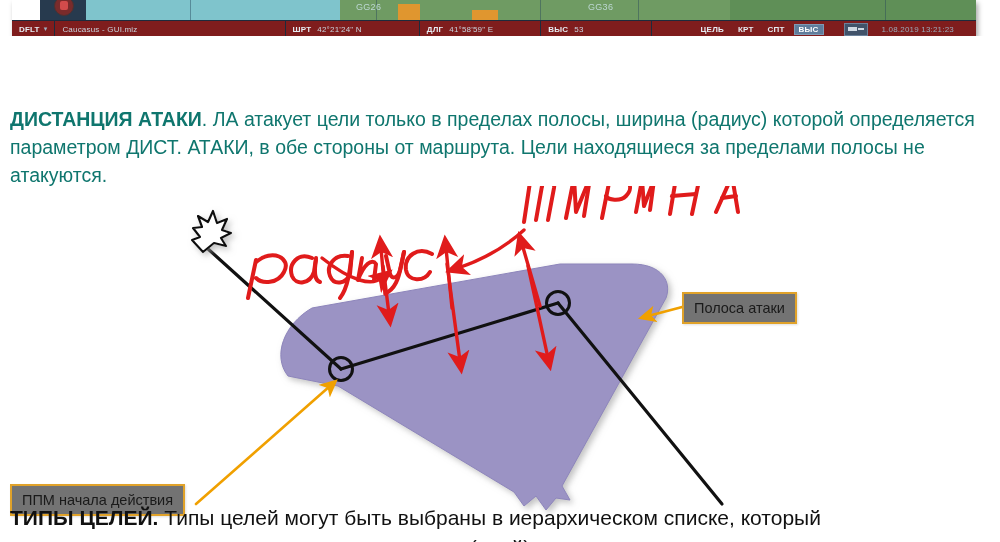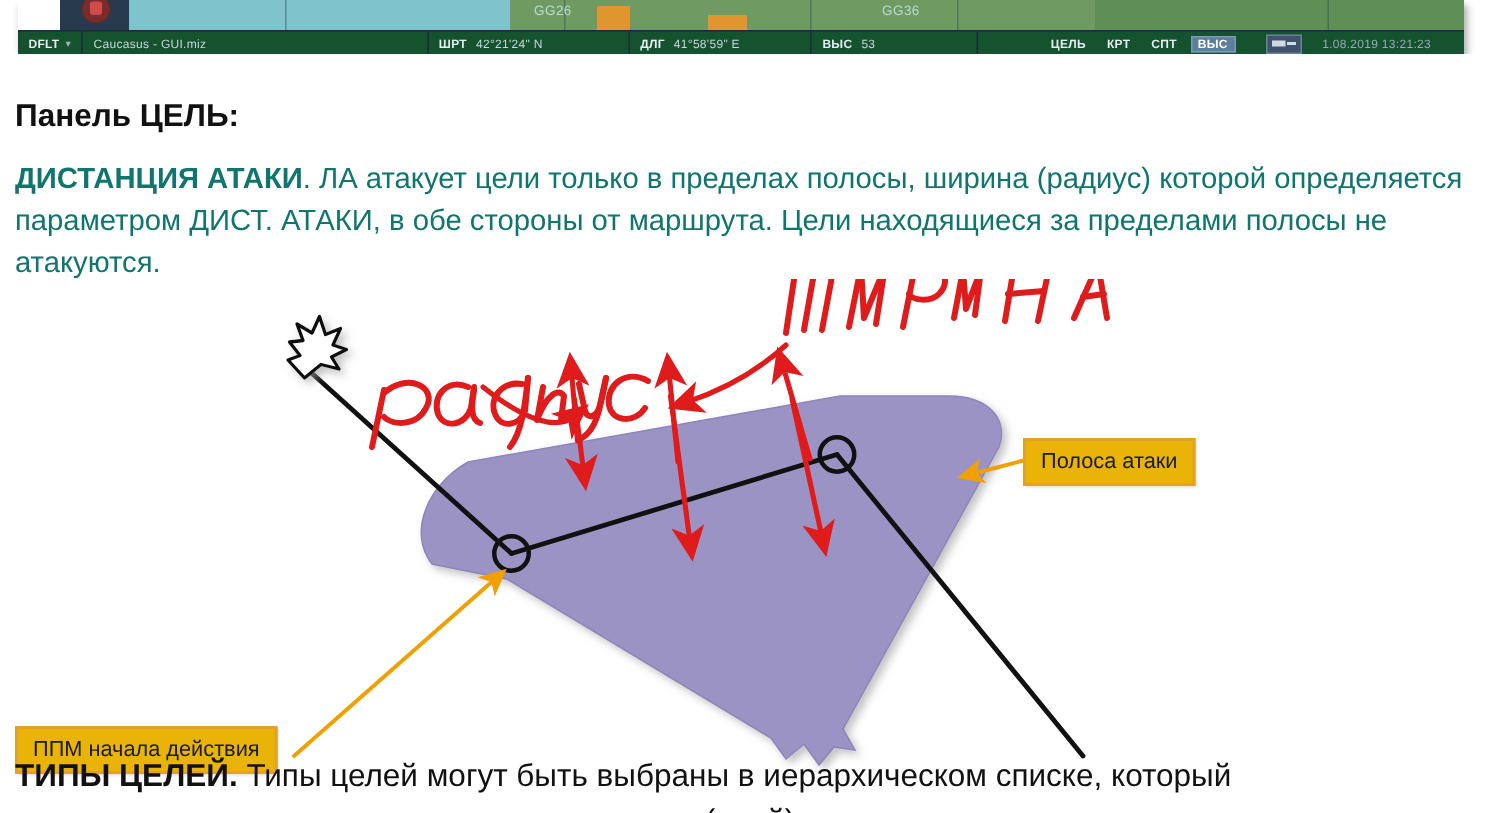--- a/index.html
+++ b/index.html
@@ -46,21 +46,21 @@
   #dcs-badge:after{
     content:"";position:absolute;left:5px;top:4px;width:8px;height:9px;
     background:#d24b4b;border-radius:2px;
   }
   #dcs-leftpanel{
     position:absolute;left:0;top:-4px;width:46px;height:24px;background:#273a4e;
   }
 
   #dcs-bar{
     position:absolute;left:0;top:20px;width:964px;height:16px;
-    background:#14532d;
+    background:#7f1d1d;
     border-top:1px solid #1d2b3c;
     display:flex;align-items:center;
     color:#c3ced9;font-size:8.5px;letter-spacing:.2px;
     font-family:"Liberation Sans",sans-serif;
   }
   .dcs-cell{display:flex;align-items:center;height:16px;padding:0 7px;white-space:nowrap;}
   .dcs-sep{width:1px;height:16px;background:#1d2b3c;}
   .dcs-lbl{color:#e6edf3;font-weight:bold;font-size:8px;}
   .dcs-val{color:#c9d4de;font-size:8px;margin-left:6px;text-align:right;}
   .dcs-btn{
@@ -108,21 +108,21 @@
 
   
   #diagram{
     position:absolute;left:0;top:150px;width:1000px;height:360px;
   }
   #diagram svg{display:block;}
 
   
   .callout{
     position:absolute;
-    background:#eab308;
+    background:#737373;
     border:2px solid #e0a22a;
     color:#1a1a1a;
     font-size:14.5px;
     padding:6px 10px;
     white-space:nowrap;
     box-shadow:1px 1px 2px rgba(0,0,0,.12);
   }
   #callout-band{left:682px;top:256px;}
   #callout-wp{left:10px;top:448px;}
 </style>
@@ -184,21 +184,20 @@
     <div class="dcs-btn active">ВЫС</div>
     <div style="width:16px;"></div>
     <div class="dcs-iconbtn"></div>
     <div id="dcs-time">1.08.2019 13:21:23</div>
   </div>
 
 </div>
 
 <div id="doc">
 
-  <div class="h-title">Панель ЦЕЛЬ:</div>
 
   <div class="para">
     <b>ДИСТАНЦИЯ АТАКИ</b><span>. ЛА атакует цели только в пределах полосы, ширина (радиус) которой определяется параметром ДИСТ. АТАКИ, в обе стороны от маршрута. Цели находящиеся за пределами полосы не атакуются.</span>
   </div>
 
   <div id="diagram">
     <svg width="1000" height="360" viewBox="0 0 1000 360" xmlns="http://www.w3.org/2000/svg">
       <defs>
         <filter id="softshadow" x="-20%" y="-20%" width="150%" height="150%">
           <feDropShadow dx="3" dy="3" stdDeviation="3" flood-color="#999" flood-opacity="0.6"></feDropShadow>

